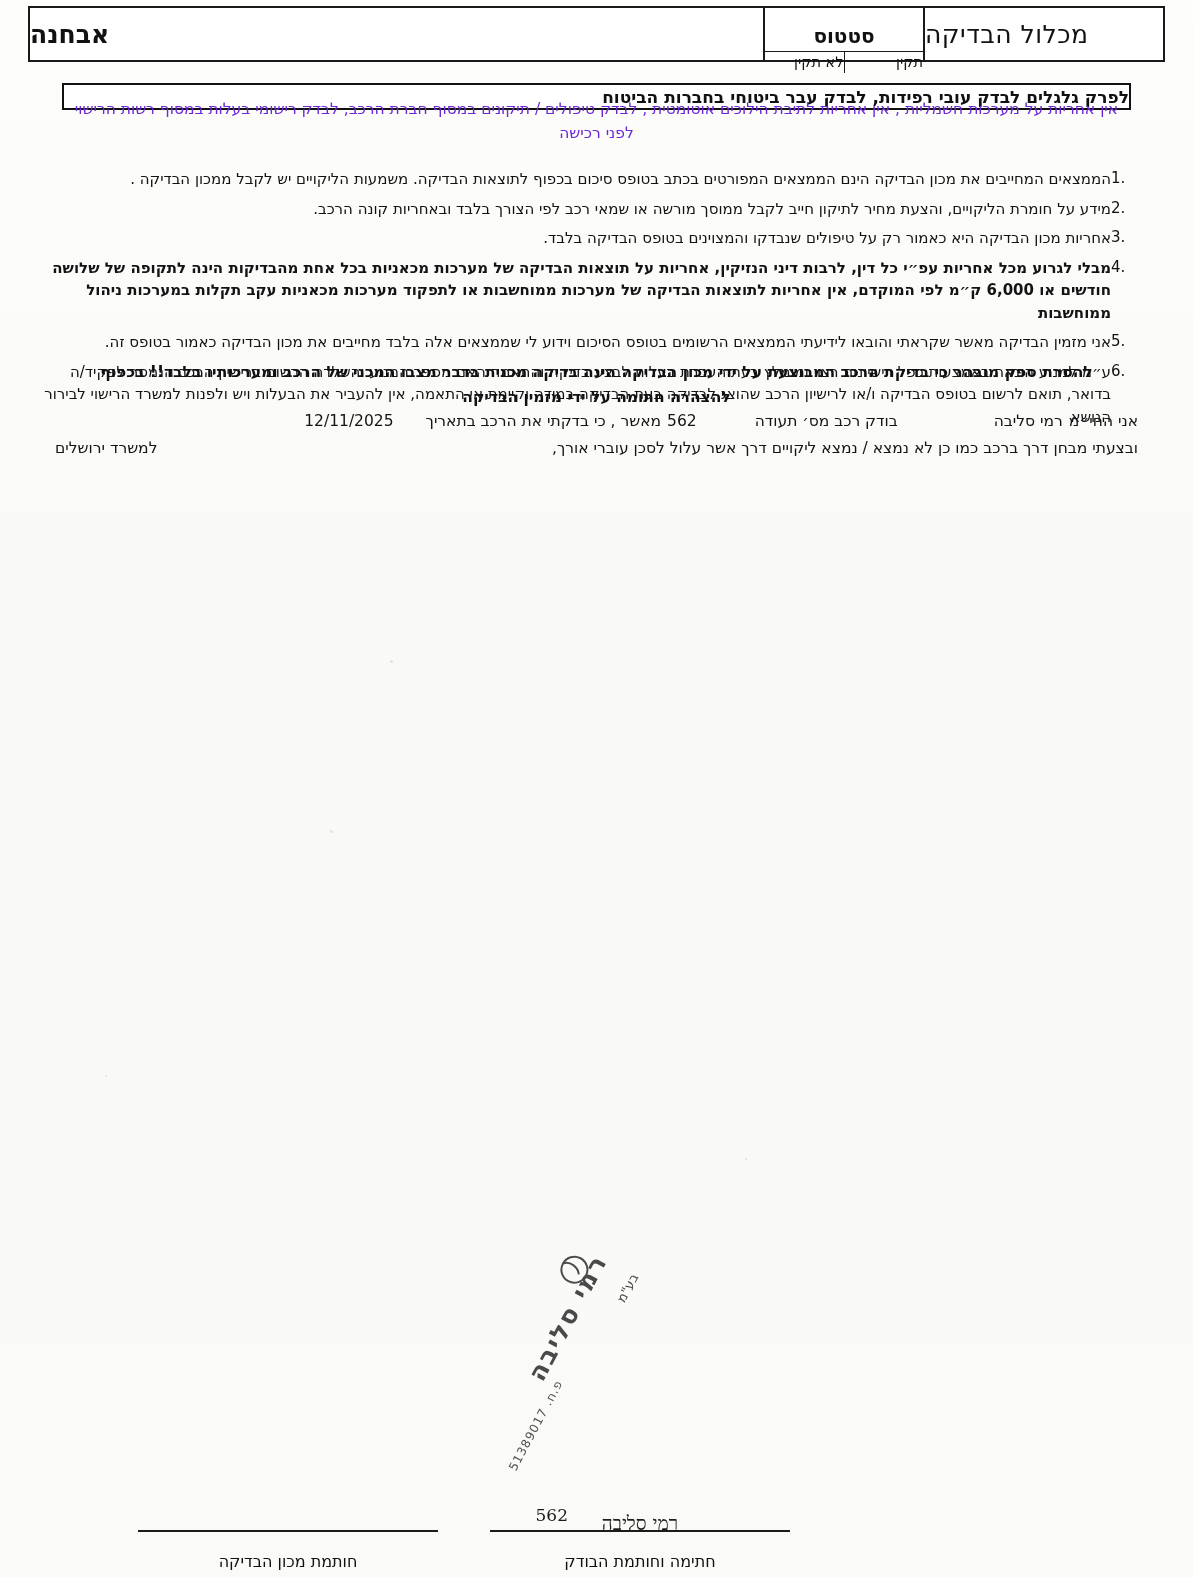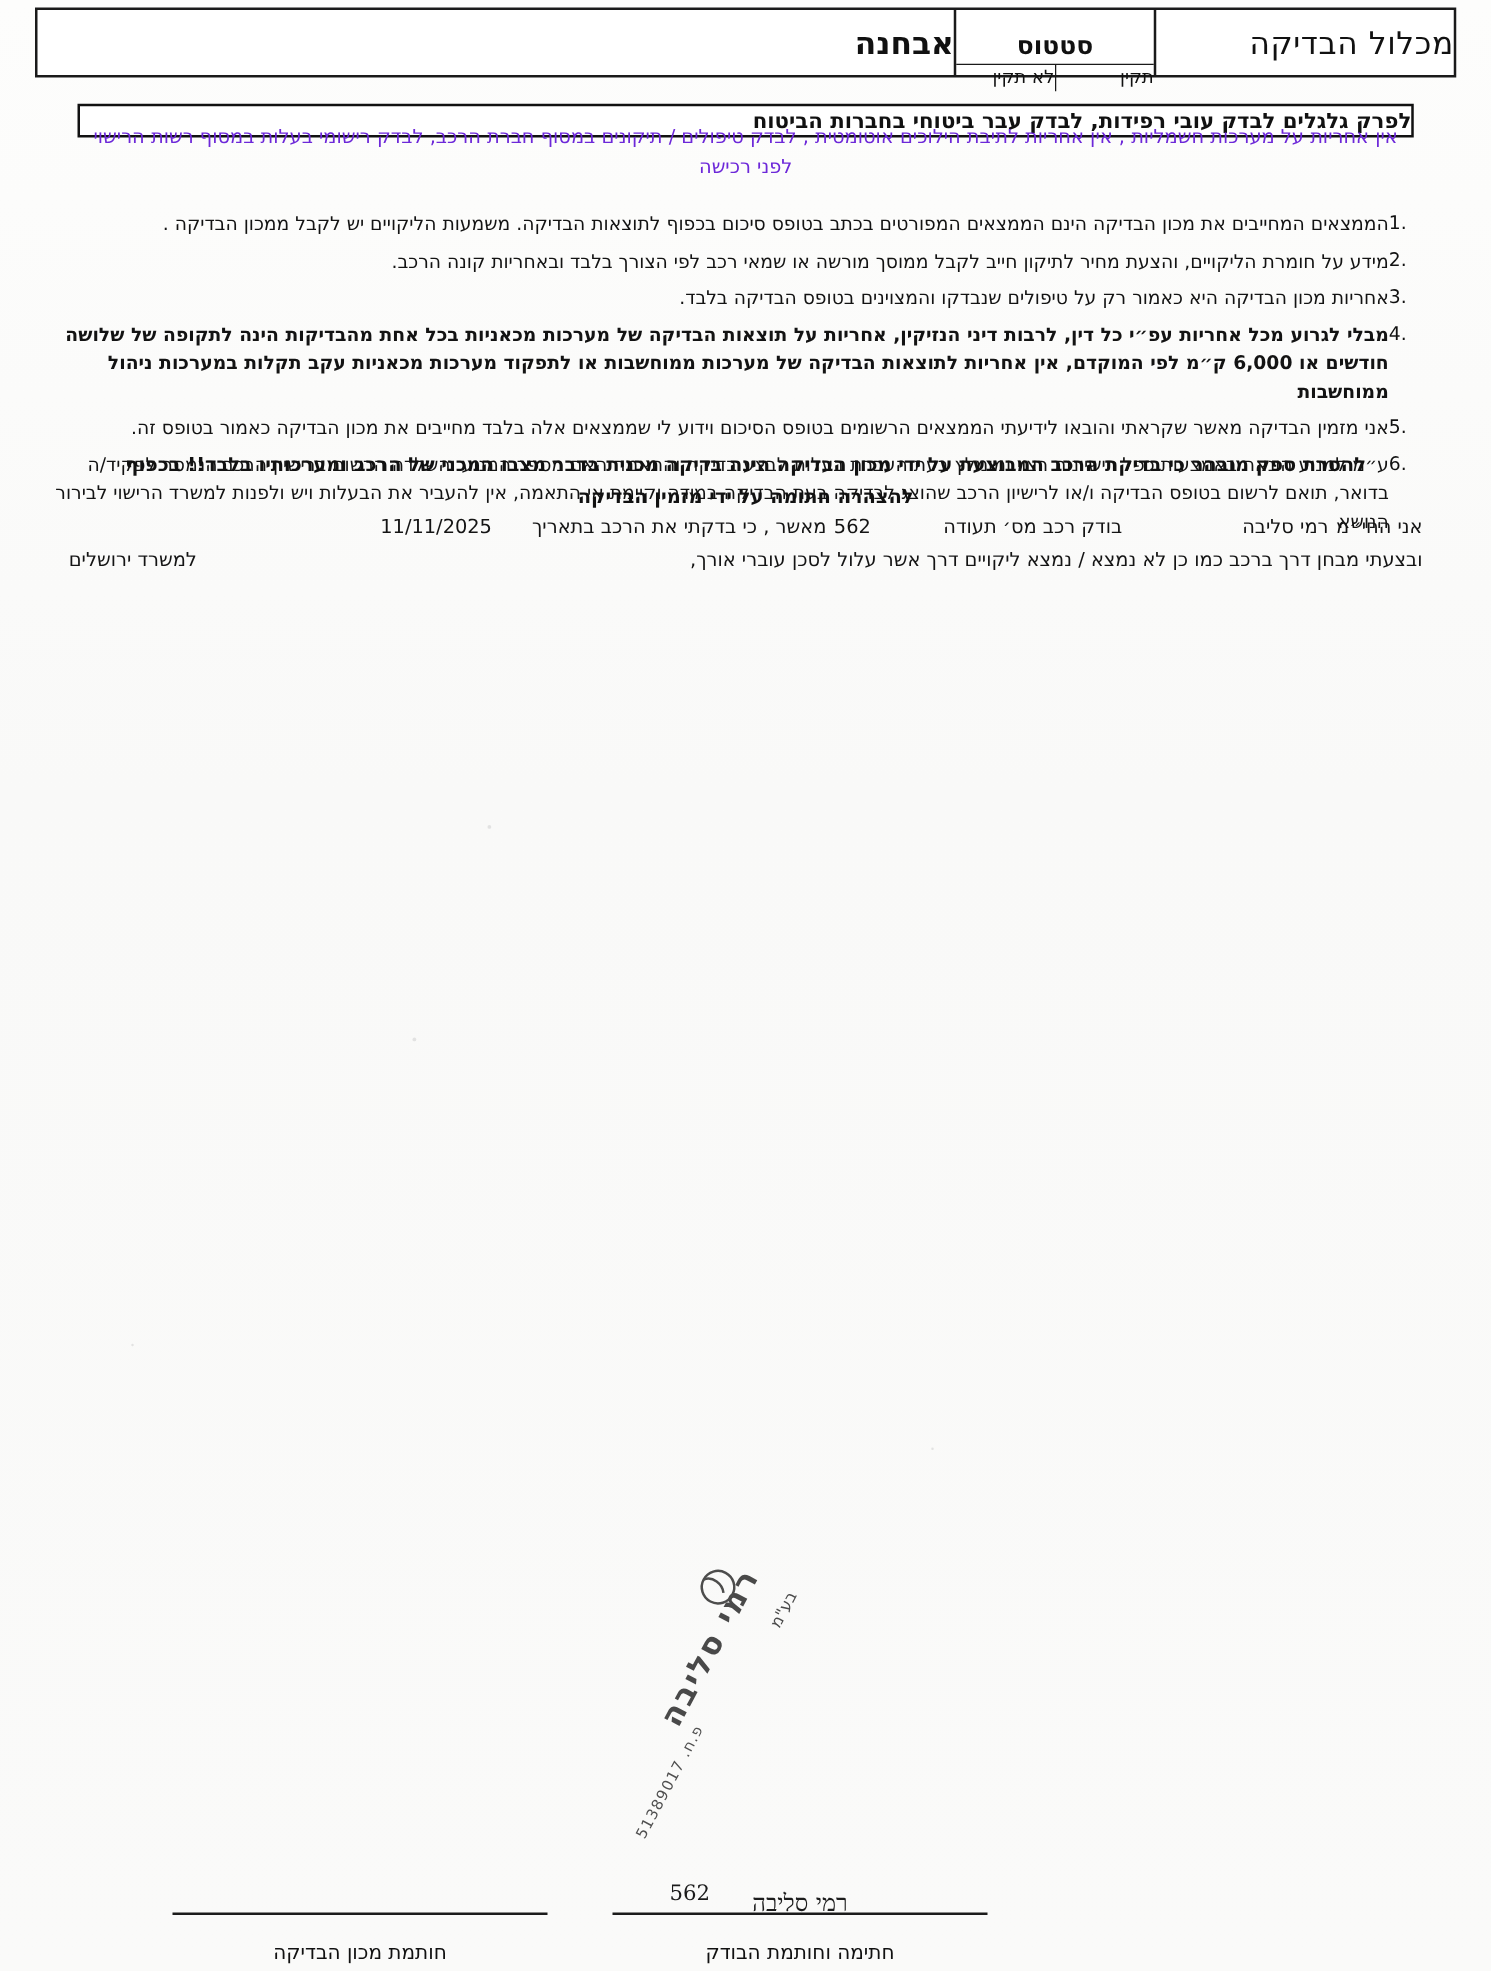--- a/index.html
+++ b/index.html
@@ -38,21 +38,21 @@
     border: 2px solid #1a1a1a;
     display: flex;
     flex-direction: row;
     box-sizing: border-box;
     background: #fff;
   }
   .tt-cell {
     box-sizing: border-box;
     display: flex;
     align-items: center;
-    justify-content: flex-start;
+    justify-content: flex-end;
     height: 100%;
   }
   .tt-title {
     width: 240px;
     border-left: 2px solid #1a1a1a;
     font-size: 25px;
     font-weight: normal;
     color: #111;
     letter-spacing: .5px;
   }
@@ -356,21 +356,21 @@
   <div class="signer">
     <div class="row1">
       <span class="seg">אני החי״מ</span>
       <span class="seg">רמי סליבה</span>
       <span class="gap-b"></span>
       <span class="seg">בודק רכב מס׳ תעודה</span>
       <span class="gap-a"></span>
       <span class="seg">562</span>
       <span class="seg">מאשר , כי בדקתי את הרכב בתאריך</span>
       <span class="gap-c"></span>
-      <span class="seg">11/11/2025</span>
+      <span class="seg">12/11/2025</span>
     </div>
     <div class="row2">
       <span class="left-seg">ובצעתי מבחן דרך ברכב  כמו כן לא נמצא / נמצא ליקויים דרך אשר עלול לסכן עוברי אורך,</span>
       <span>
         <span>למשרד</span>
         <span>ירושלים</span>
       </span>
     </div>
   </div>
 

